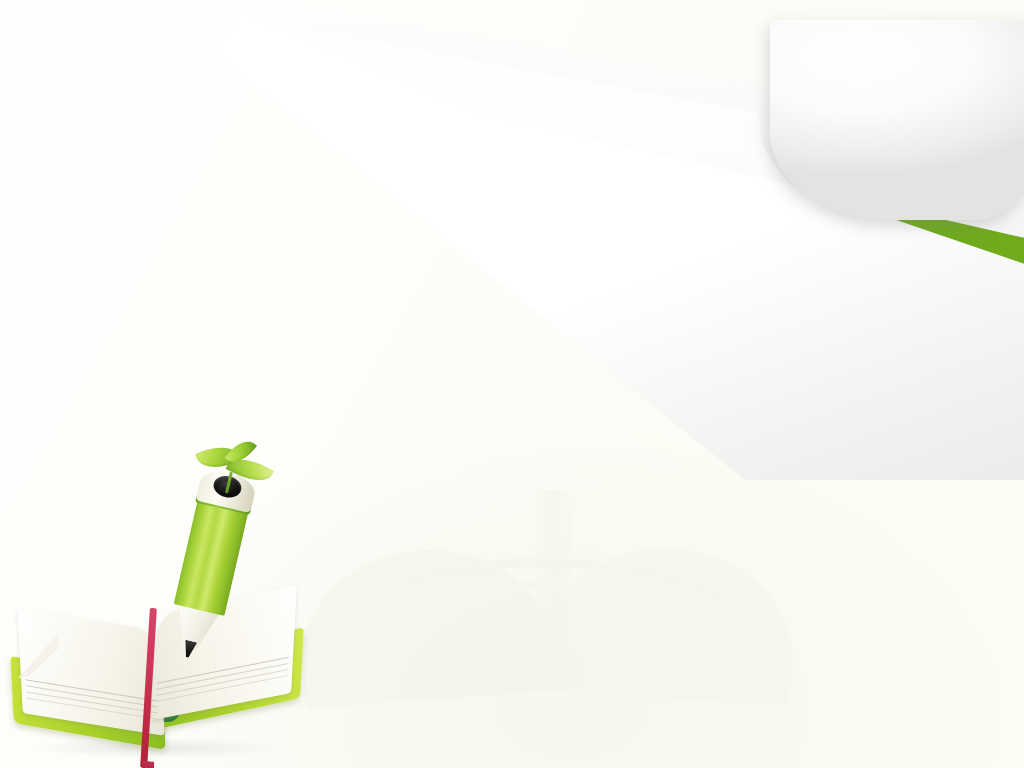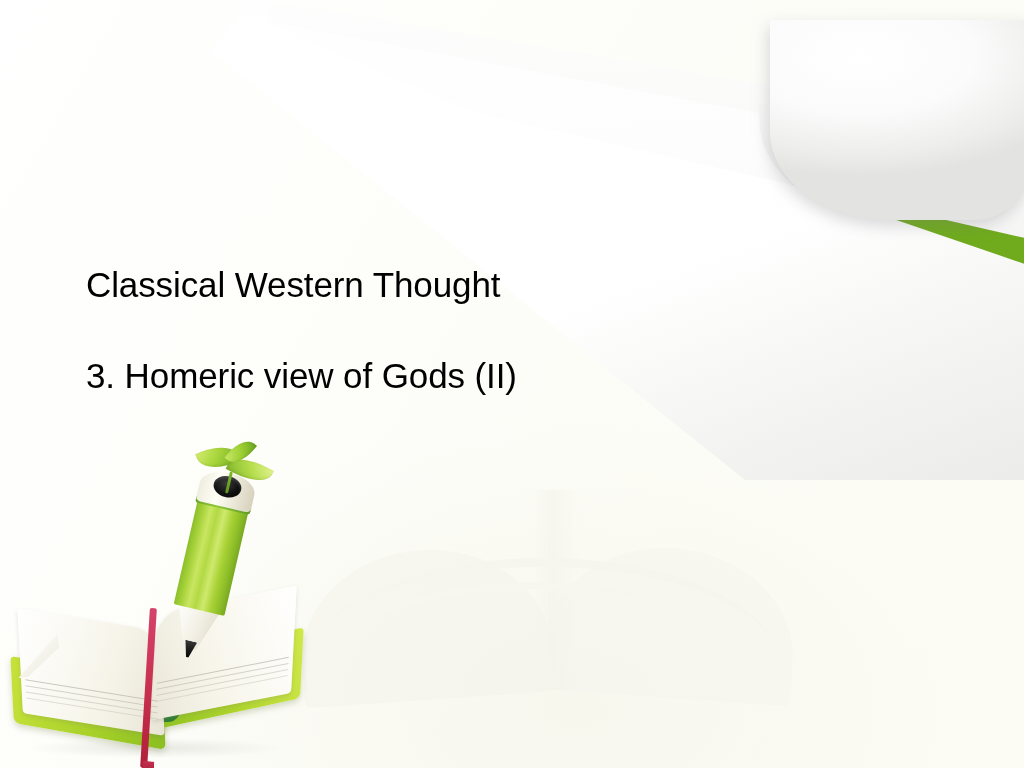--- a/index.html
+++ b/index.html
@@ -373,24 +373,20 @@
       <div class="contact-shadow"></div>
     </div>
     <div class="under-wedge"></div>
     <div class="sheet sheet-lower"></div>
     <div class="sheet sheet-upper"></div>
     <div class="sheet sheet-top"></div>
     <div class="curl-lip-edge"></div>
     <div class="curl-lip"></div>
   </div>
 
-  <div class="title-block">
-    <div class="title-line first" style="color: rgb(0, 0, 0);">Classical Western Thought</div>
-    <div class="title-line second" style="color: rgb(0, 0, 0);">3. Homeric view of Gods (II)</div>
-  </div>
 
   <div class="illus">
 
     <div class="illus-shadow"></div>
 
     <div class="book">
       <div class="cover-left"></div>
       <div class="cover-right"></div>
       <div class="spine"></div>
 

